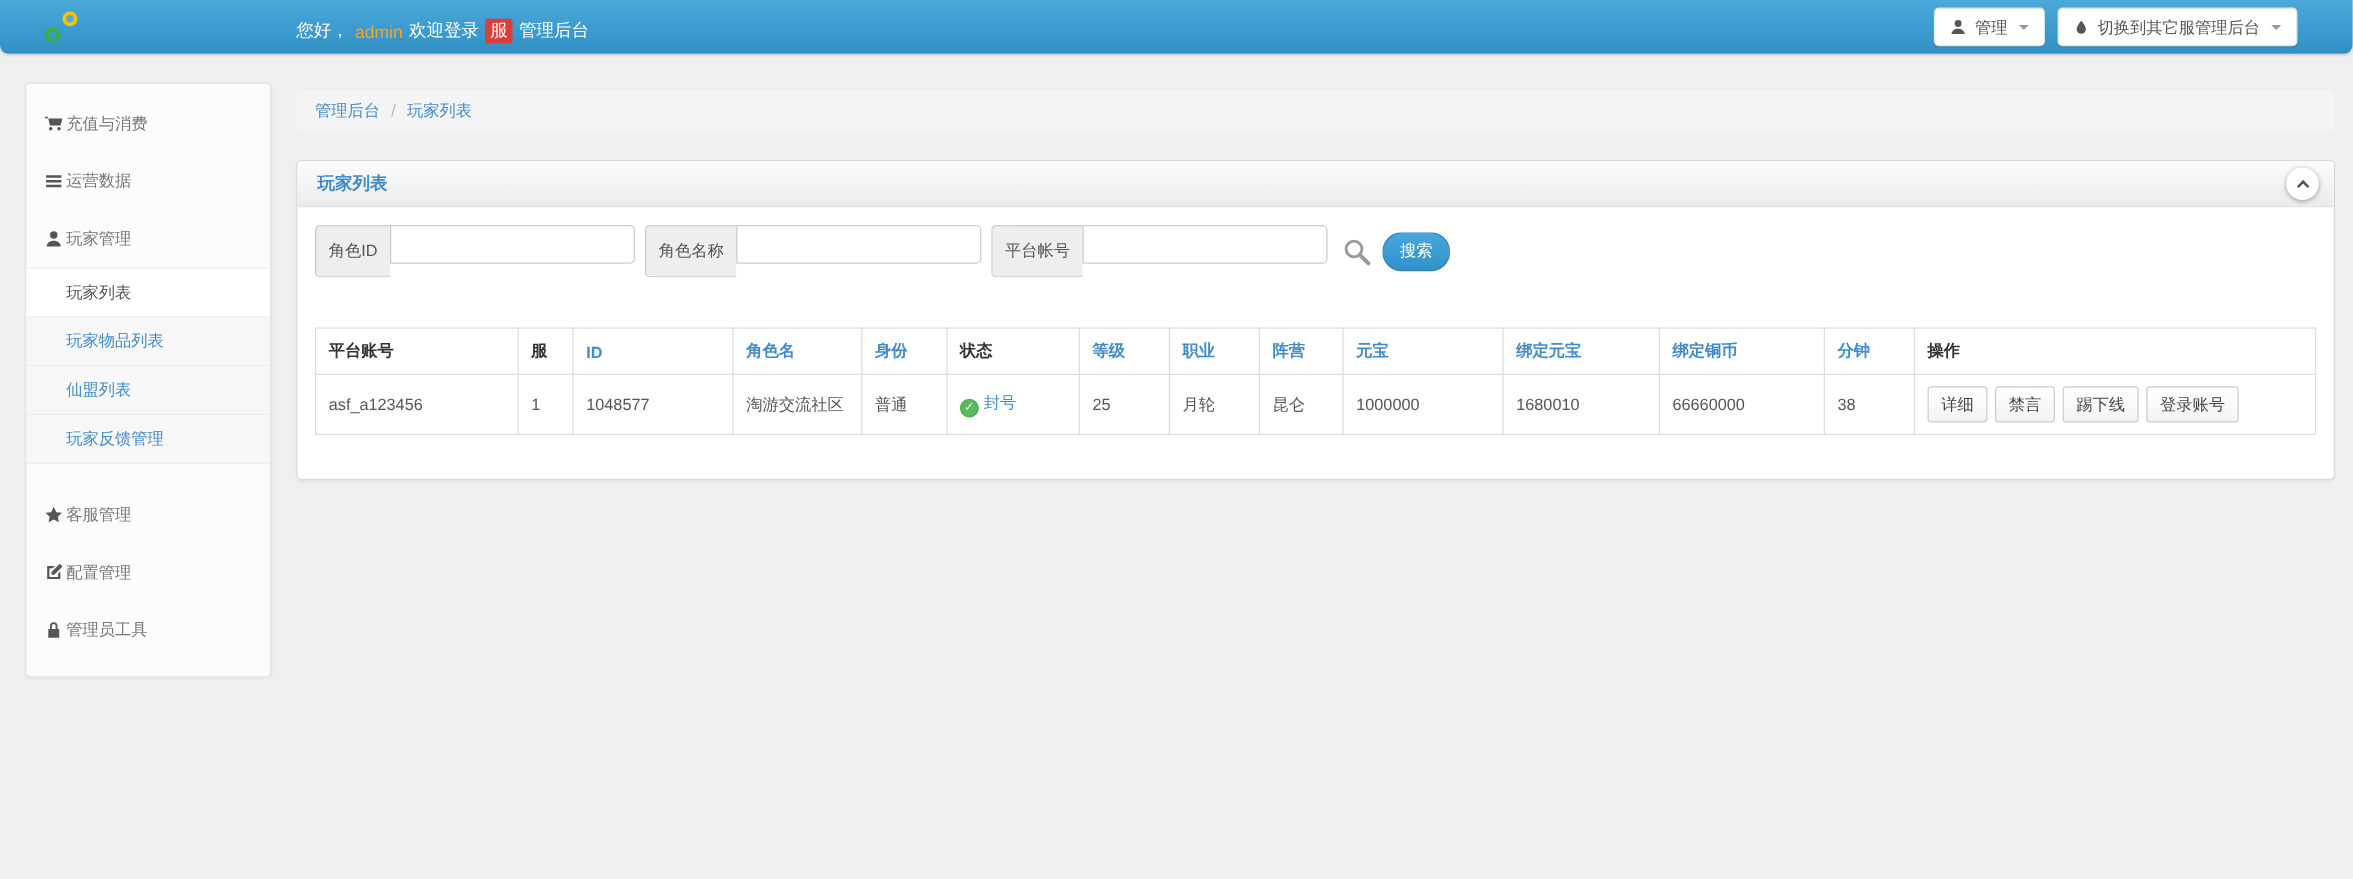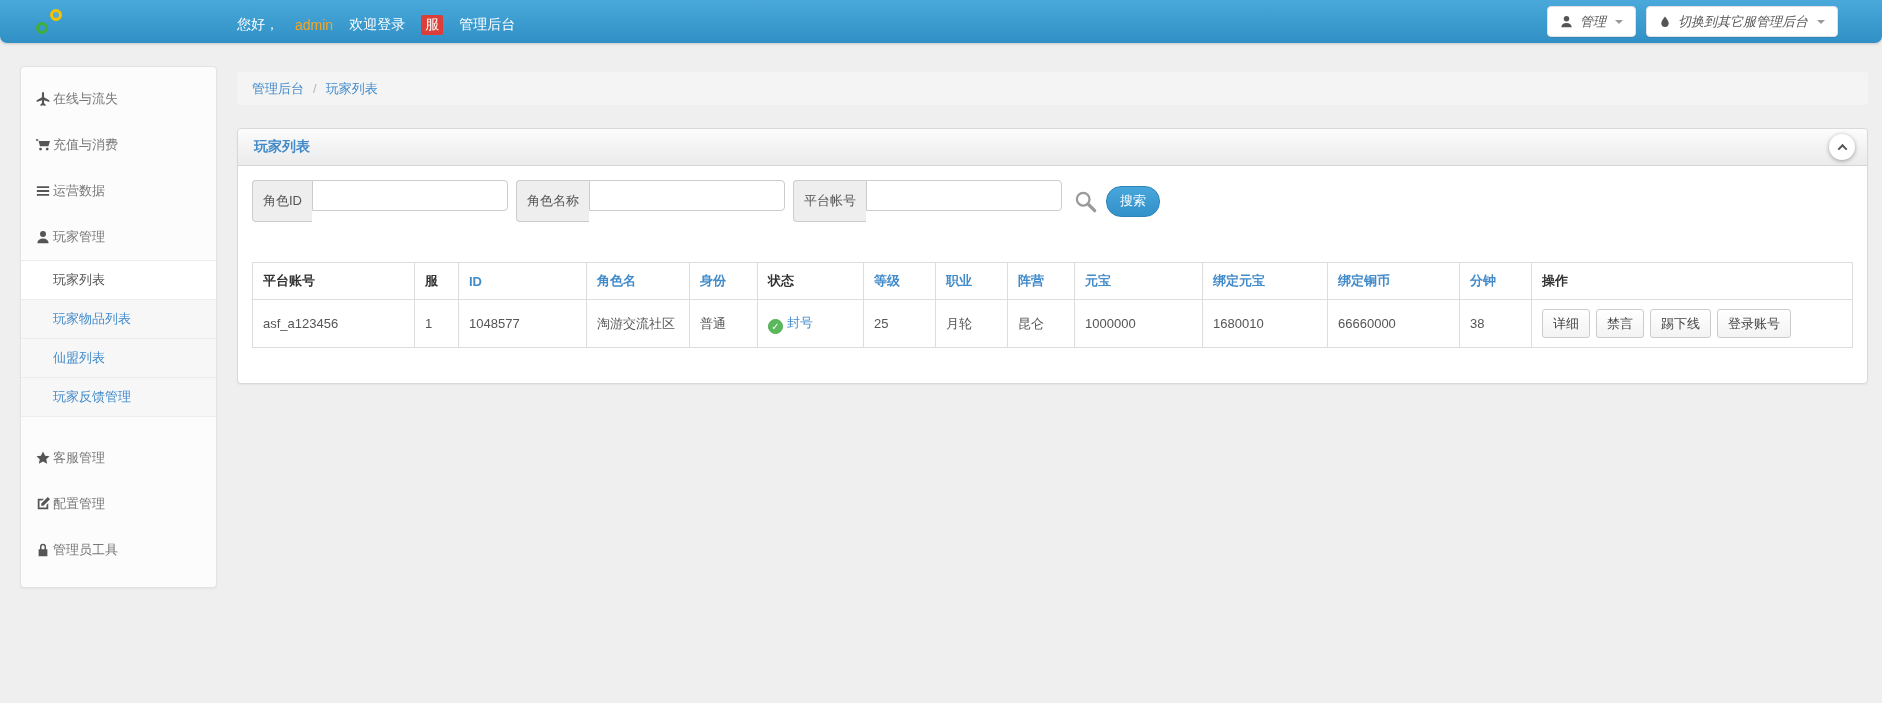--- a/index.html
+++ b/index.html
@@ -17,27 +17,27 @@
     background:linear-gradient(to bottom,#4aa9da,#3090c5);
     border-radius:0 0 7px 7px;
     box-shadow:0 1px 3px rgba(0,0,0,.18);
   }
   .logo { position:absolute; left:36px; top:8px; width:27px; height:27px; }
   .ring-green { position:absolute; left:0; bottom:1px; width:12px; height:12px;
     border:3.5px solid #3fae3a; border-radius:50%; }
   .ring-yellow { position:absolute; right:1px; top:1px; width:12px; height:12px;
     border:3.5px solid #f3c200; border-radius:50%; background:rgba(255,255,255,.12); }
   .welcome { position:absolute; left:237px; top:0; height:50px;
-    display:flex; align-items:center; gap:16px; color:#fff; font-size:14px; }
+    display:flex; align-items:center; gap:5px; color:#fff; font-size:14px; }
   .welcome .username { color:#f6a623; }
   .badge-red { background:#dd3f38; color:#fff; padding:1px 4px; border-radius:2px; }
   .nav-buttons { position:absolute; right:44px; top:6px; display:flex; gap:10px; }
   .nav-btn { background:#fff; border:1px solid #dfe3e5; border-radius:4px; height:31px;
     padding:0 12px; display:flex; align-items:center; gap:7px; color:#555;
-    font-size:13px; cursor:pointer; box-shadow:0 1px 1px rgba(0,0,0,.08);font-style:italic; }
+    font-size:13px; cursor:pointer; box-shadow:0 1px 1px rgba(0,0,0,.08); }
   .nav-btn .nicon { color:#555; }
   .caret-down { width:0; height:0; border-left:4px solid transparent;
     border-right:4px solid transparent; border-top:4px solid #999; margin-left:2px; }
 
   
   .sidebar {
     position:absolute; left:20px; top:66px; width:197px;
     background:#fcfcfc; border:1px solid #e3e3e3; border-radius:4px;
     box-shadow:0 1px 2px rgba(0,0,0,.05); padding:9px 0 14px;
   }
@@ -137,28 +137,20 @@
             <path d="M8 .8s4.9 5.6 4.9 9a4.9 4.9 0 11-9.8 0C3.1 6.4 8 .8 8 .8z"></path>
           </svg>
       </span>
       <span>切换到其它服管理后台</span>
       <span class="caret-down"></span>
     </button>
   </div>
 </div>
 
 <div class="sidebar">
-  <div class="side-item">
-    <span class="sicon">
-      <svg width="14" height="14" viewBox="0 0 16 16" fill="currentColor">
-          <path d="M8 0c.7 0 1.2.8 1.2 1.8v4.1l6 3.6v1.8l-6-1.9v3.4l1.6 1.3V16L8 15.2 5.2 16v-1.9l1.6-1.3V9.4l-6 1.9V9.5l6-3.6V1.8C6.8.8 7.3 0 8 0z"></path>
-        </svg>
-    </span>
-    <span>在线与流失</span>
-  </div>
   <div class="side-item">
     <span class="sicon">
       <svg width="14" height="14" viewBox="0 0 16 16" fill="currentColor">
           <path d="M0 1.5h2.4l.5 1.8H16l-1.8 6.2H4.6L4 7.3 2.9 3H0V1.5zm5.2 9.5a1.6 1.6 0 110 3.2 1.6 1.6 0 010-3.2zm7.6 0a1.6 1.6 0 110 3.2 1.6 1.6 0 010-3.2z"></path>
         </svg>
     </span>
     <span>充值与消费</span>
   </div>
   <div class="side-item">
     <span class="sicon">

